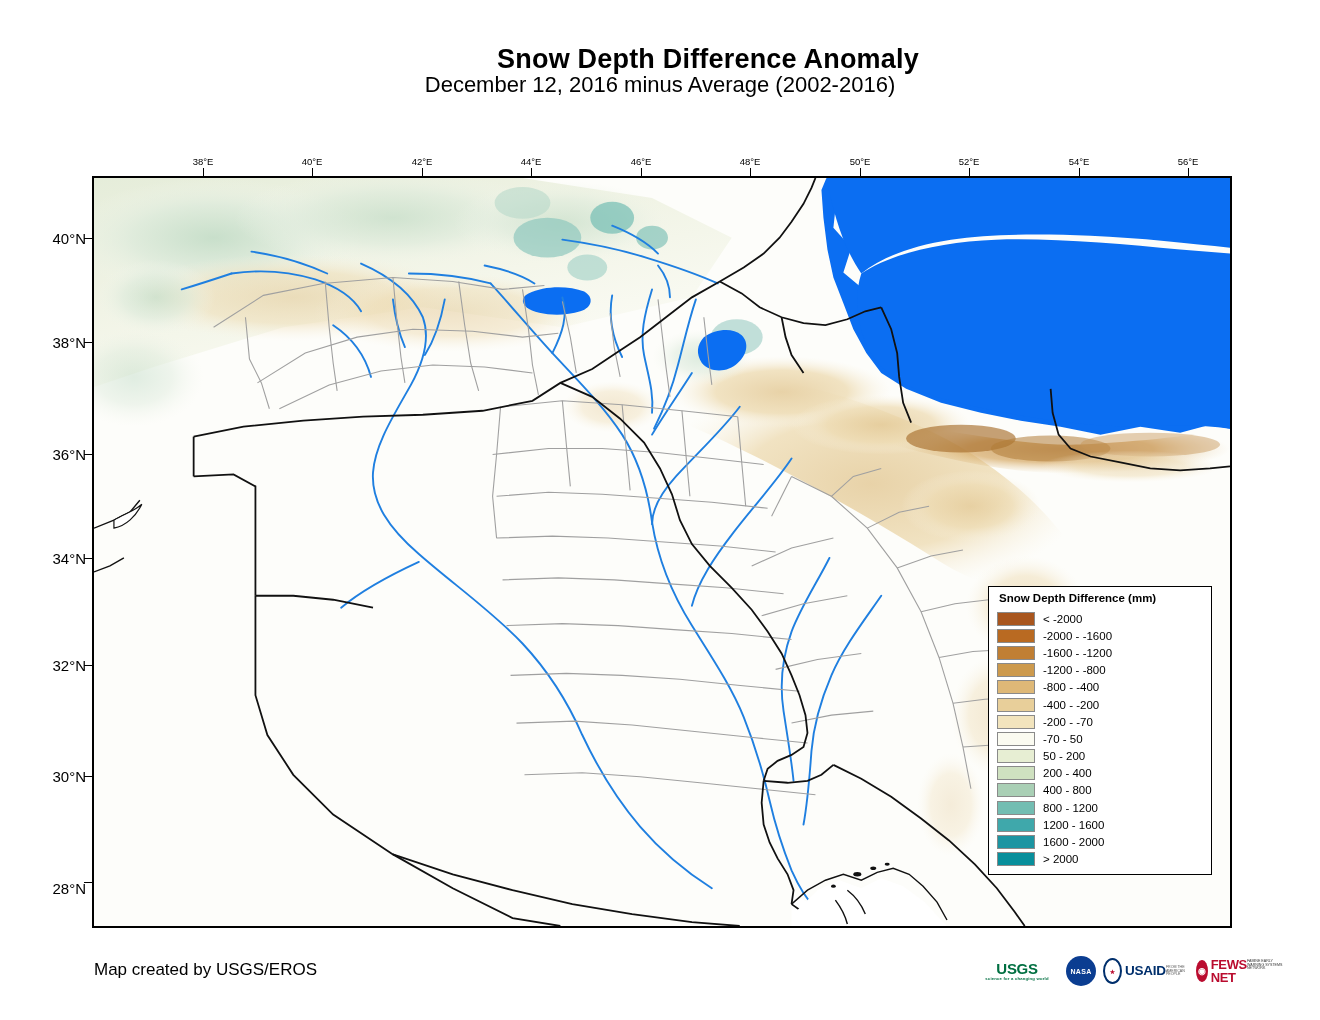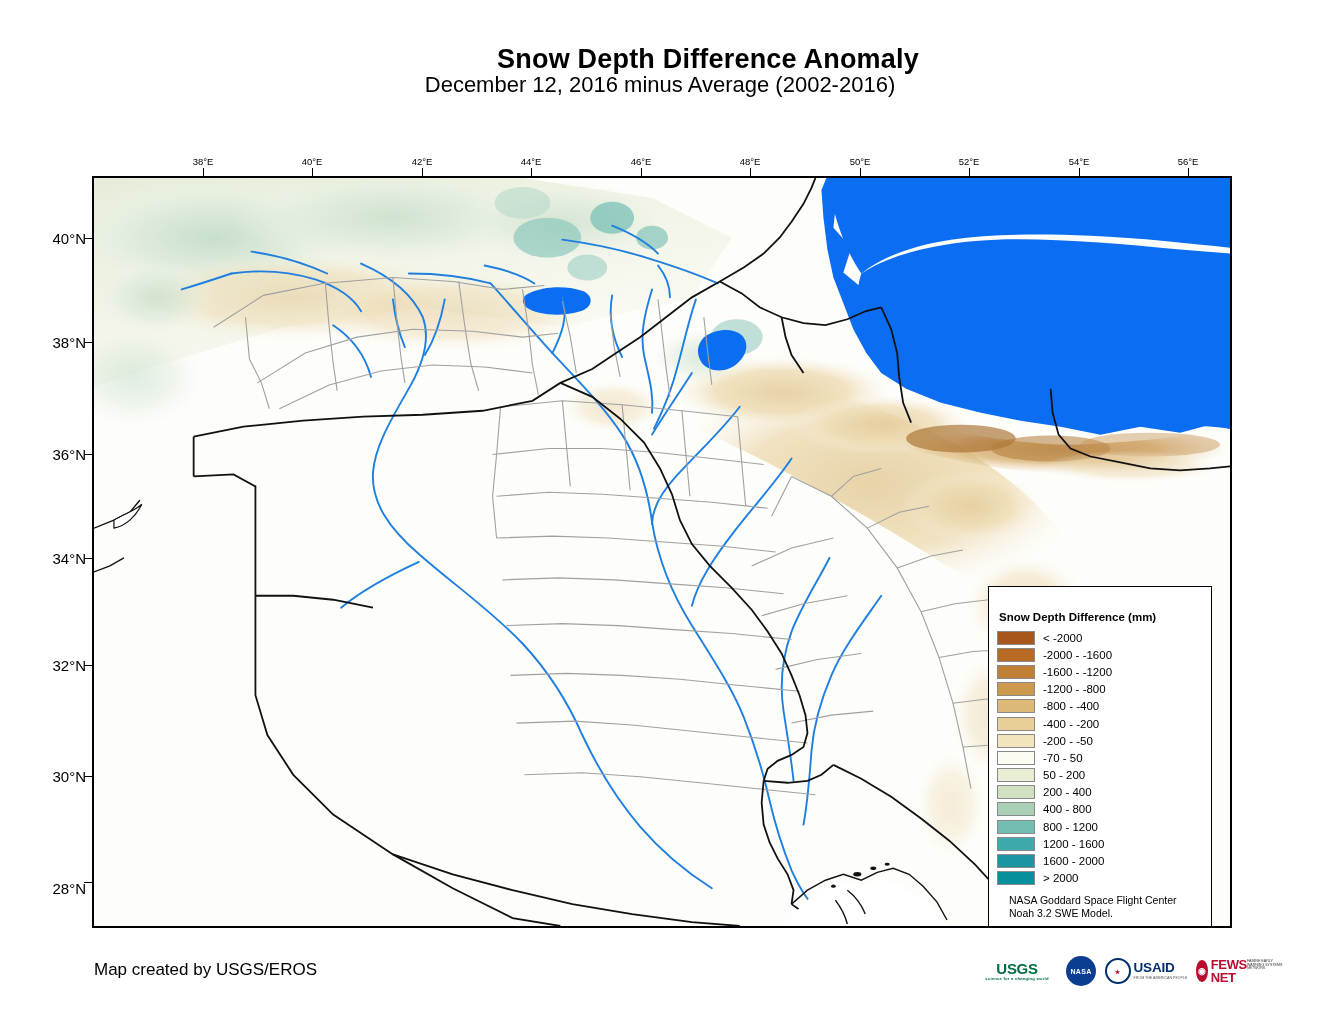--- a/index.html
+++ b/index.html
@@ -90,21 +90,21 @@
 
   
   #legend {
     position: absolute;
     left: 988px;
     top: 586px;
     width: 224px;
     background: #ffffff;
     border: 1px solid #000000;
     box-sizing: border-box;
-    padding: 24px 8px 6px 8px;
+    padding: 5px 8px 6px 8px;
     font-size: 11.5px;
   }
   #legend-title {
     font-weight: bold;
     font-size: 11.5px;
     margin-bottom: 6px;
     padding-left: 2px;
   }
   .legend-row {
     display: flex;
@@ -201,21 +201,21 @@
     display: flex;
     align-items: center;
     justify-content: center;
     font-size: 6px;
     font-weight: bold;
     color: #ba0c2f;
     box-sizing: border-box;
   }
   .logo-usaid .usaid-text {
     display: flex;
-    flex-direction: column;
+    flex-direction: row;
     align-items: flex-start;
     line-height: 1;
   }
   .logo-usaid .usaid-main {
     font-size: 13.5px;
     font-weight: bold;
     color: #002f6c;
     letter-spacing: -0.2px;
   }
   .logo-usaid .usaid-sub {
@@ -547,21 +547,21 @@
   <div class="legend-row">
     <span class="legend-swatch" style="background:#deb877"></span>
     <span class="legend-label">-800 - -400</span>
   </div>
   <div class="legend-row">
     <span class="legend-swatch" style="background:#e8cf9a"></span>
     <span class="legend-label">-400 - -200</span>
   </div>
   <div class="legend-row">
     <span class="legend-swatch" style="background:#f2e4bd"></span>
-    <span class="legend-label">-200 - -50</span>
+    <span class="legend-label">-200 - -70</span>
   </div>
   <div class="legend-row">
     <span class="legend-swatch" style="background:#fbfbf1"></span>
     <span class="legend-label">-70 - 50</span>
   </div>
   <div class="legend-row">
     <span class="legend-swatch" style="background:#e7eed3"></span>
     <span class="legend-label">50 - 200</span>
   </div>
   <div class="legend-row">
@@ -582,24 +582,20 @@
   </div>
   <div class="legend-row">
     <span class="legend-swatch" style="background:#1c95a2"></span>
     <span class="legend-label">1600 - 2000</span>
   </div>
   <div class="legend-row">
     <span class="legend-swatch" style="background:#088f9c"></span>
     <span class="legend-label">&gt; 2000</span>
   </div>
 
-  <div id="legend-credit">
-    <div>NASA Goddard Space Flight Center</div>
-    <div>Noah 3.2 SWE Model.</div>
-  </div>
 </div>
 
 <div id="footer-credit">Map created by USGS/EROS</div>
 
 <div id="logos">
   <div class="logo logo-usgs">
     <span class="usgs-main">USGS</span>
     <span class="usgs-sub">science for a changing world</span>
   </div>
   <div class="logo logo-nasa">

